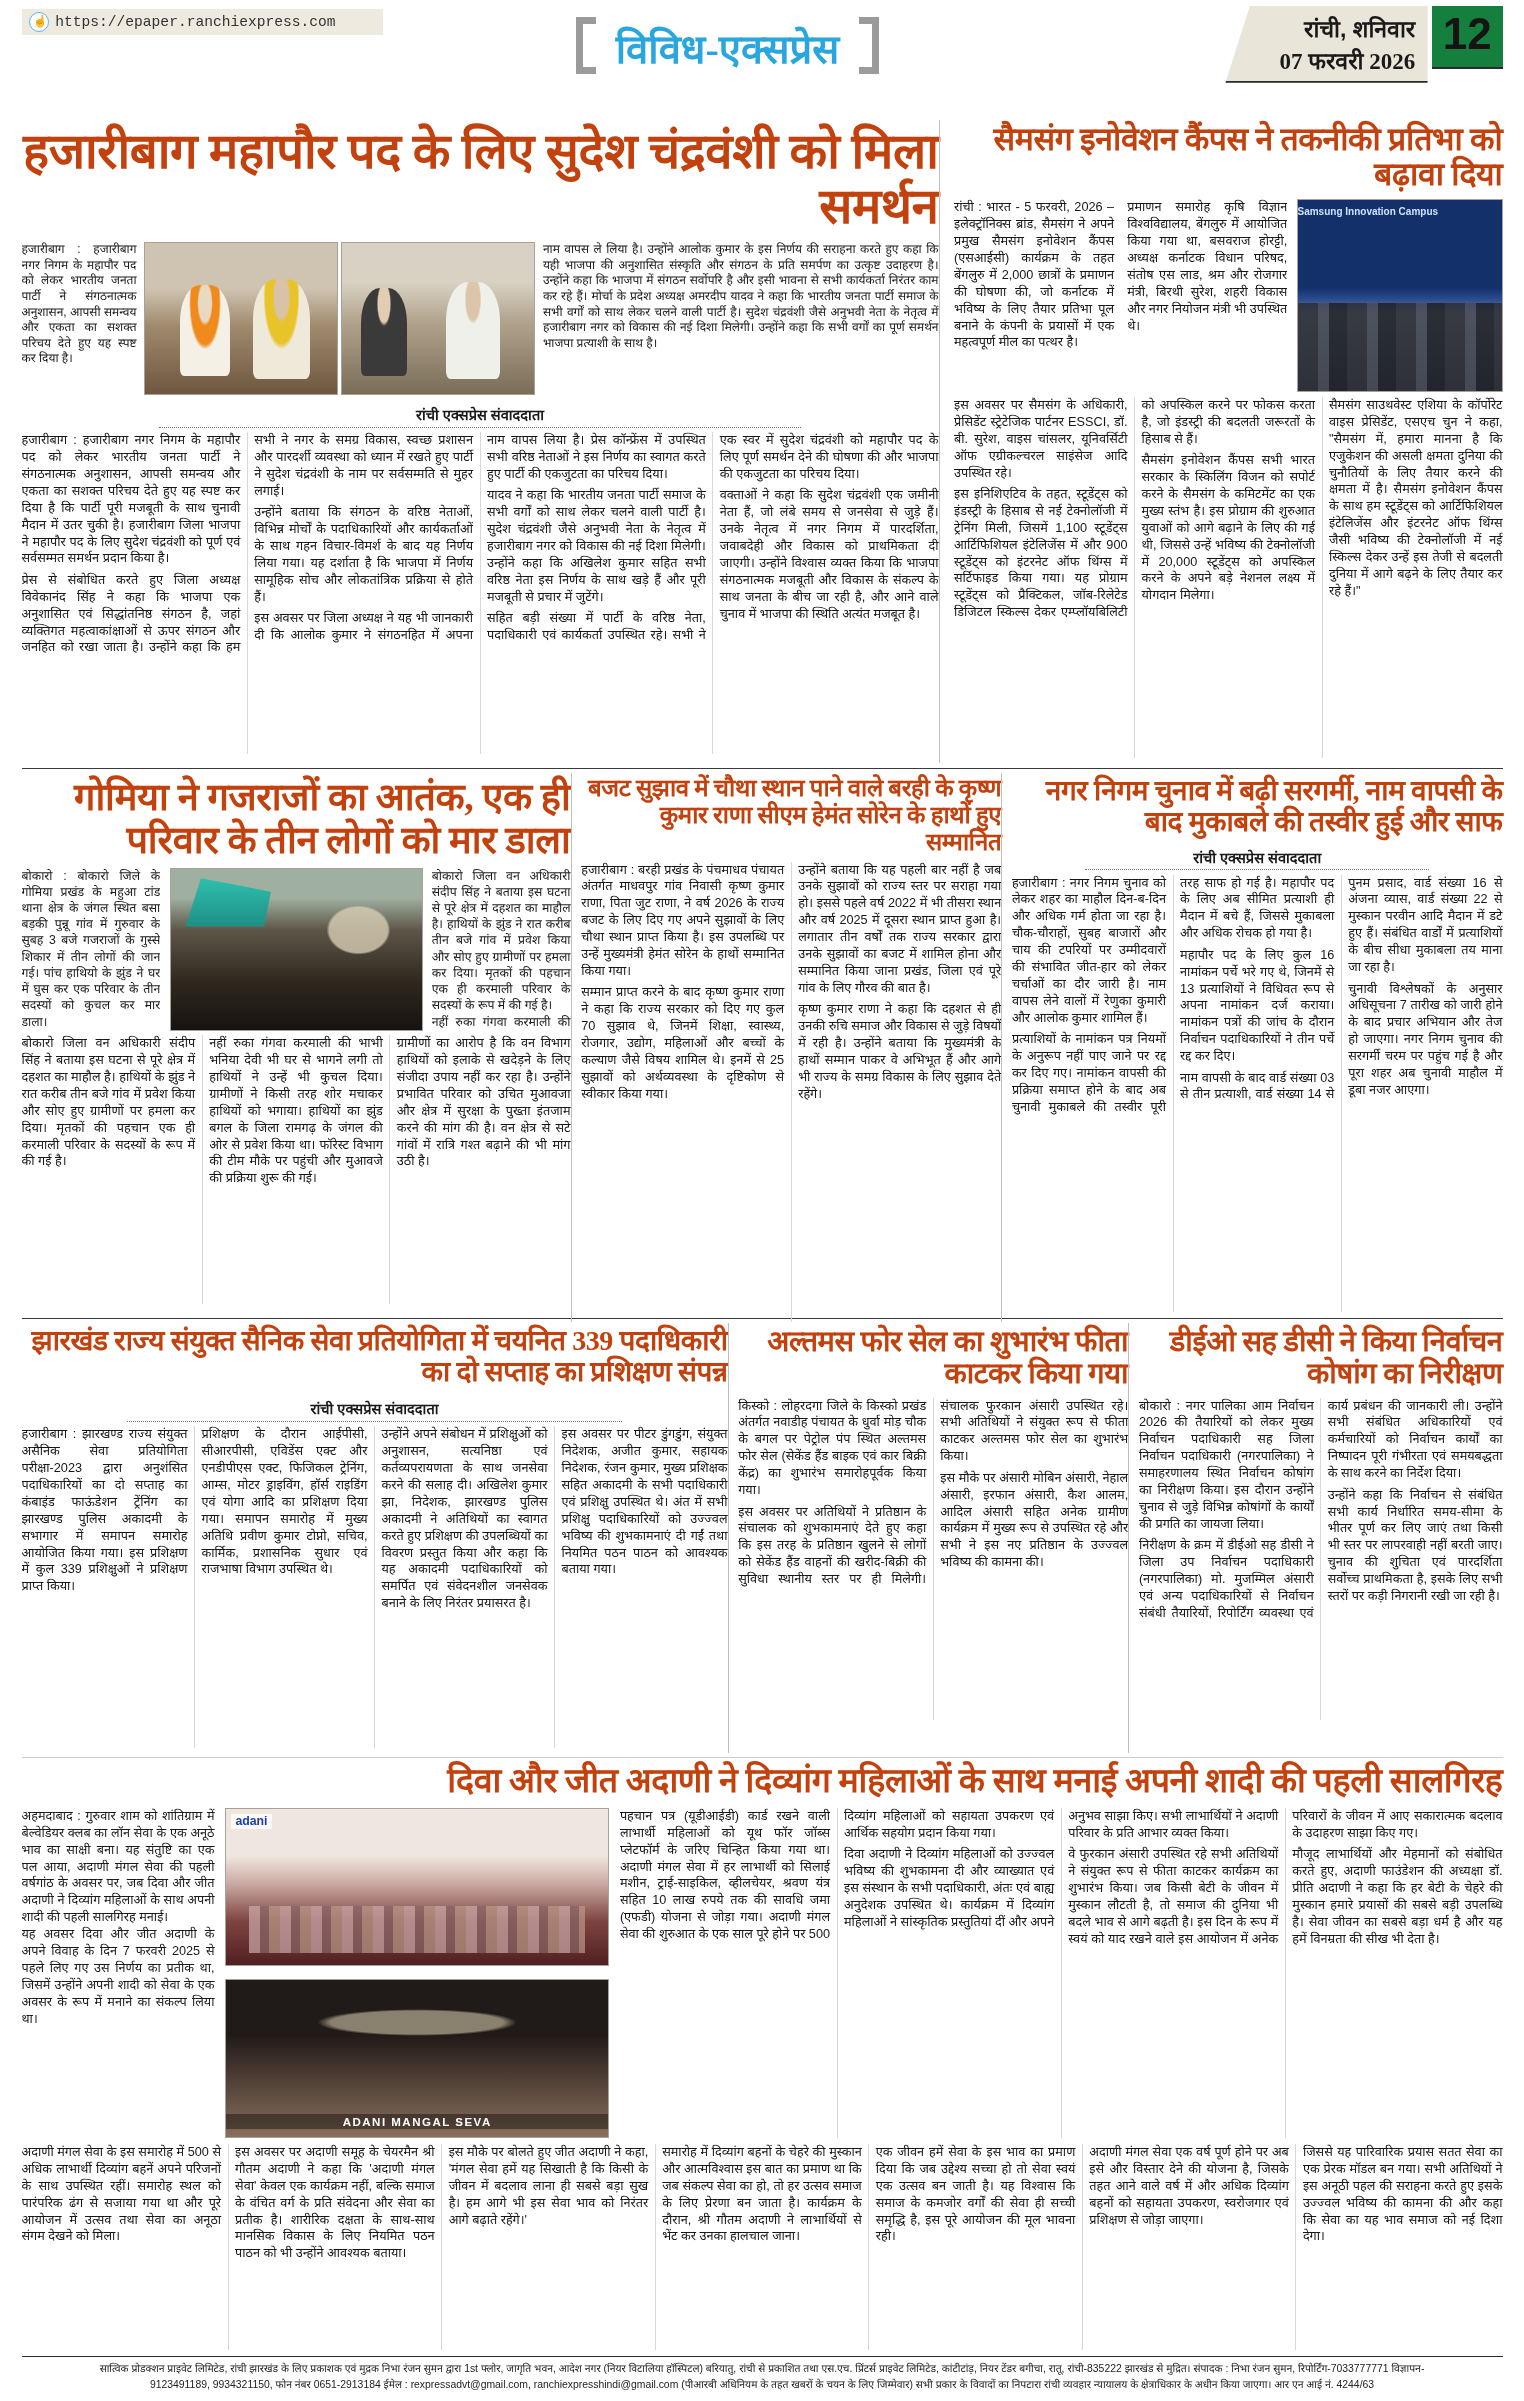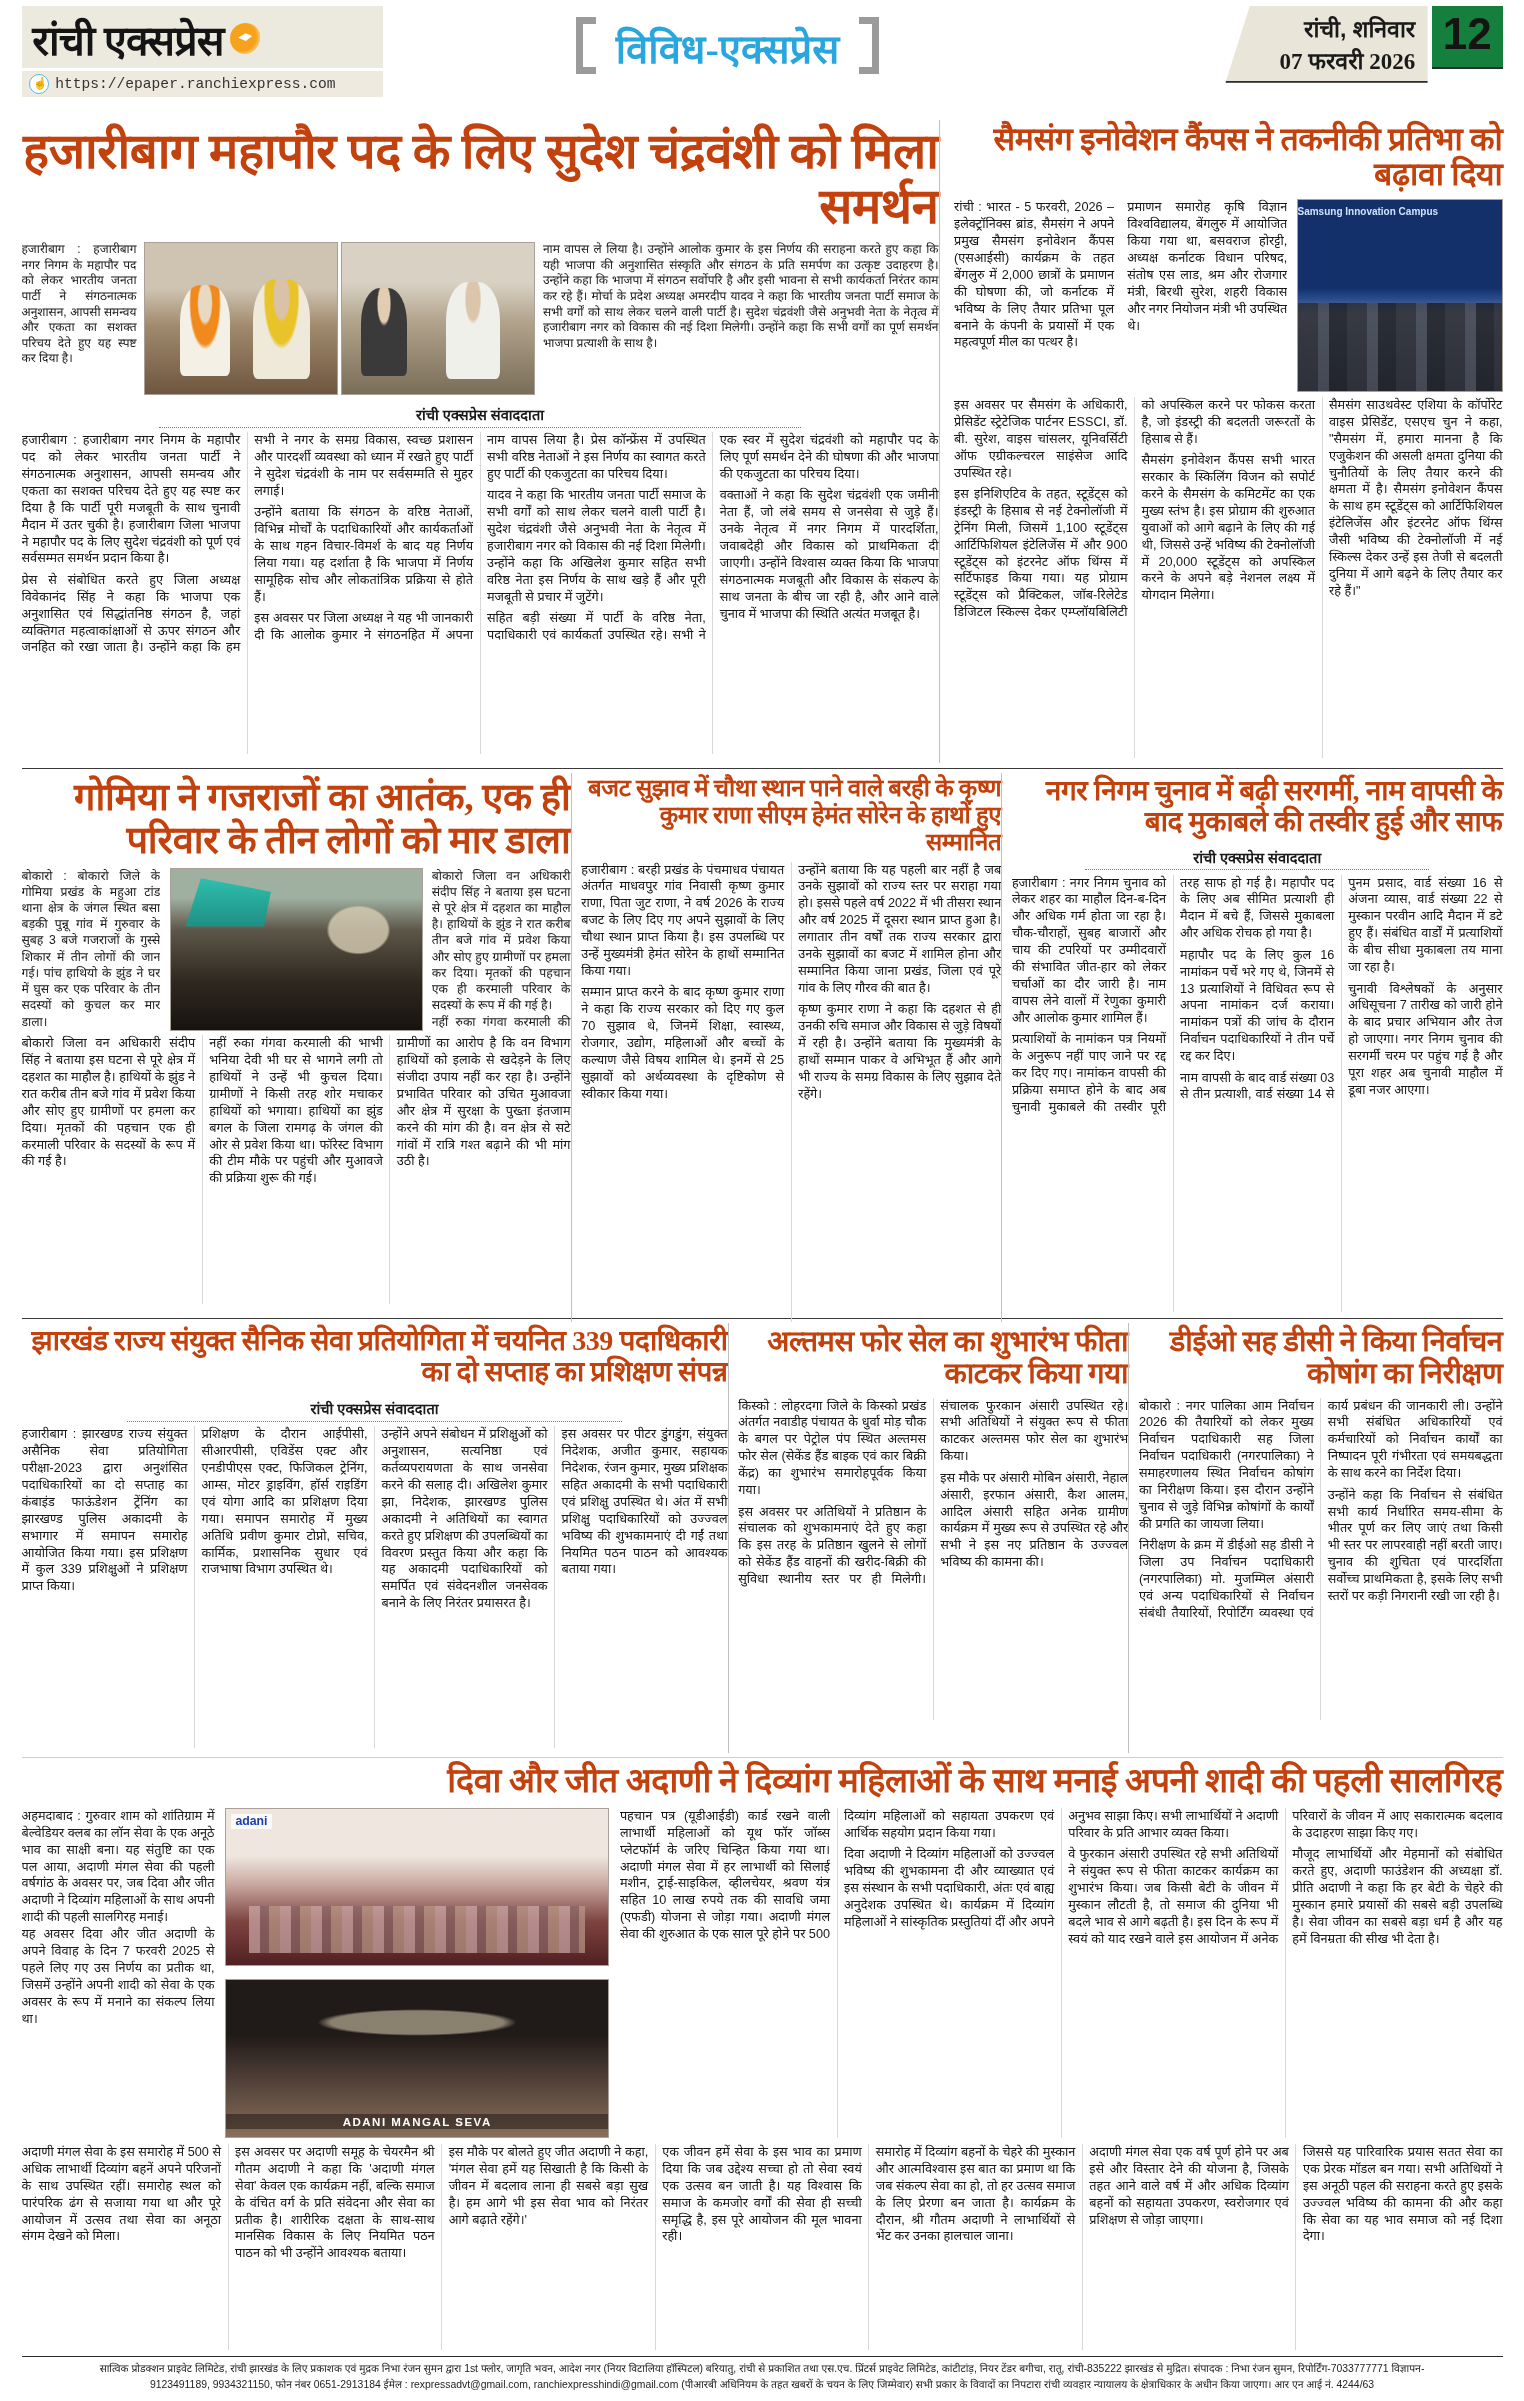--- a/index.html
+++ b/index.html
@@ -108,24 +108,20 @@
   
   .pfooter { border-top:1.5px solid #2c2c2c; margin-top:7.7px; padding-top:3.8px; text-align:center; font-size:10.4px; line-height:1.5; color:#222; }
 </style>
 </head>
 <body>
 
 <div class="page">
 
   <div class="masthead">
     <div class="mh-left">
-      <div class="logo-strip">
-        <span class="logo-text">रांची एक्सप्रेस</span>
-        <span class="bird-icon"></span>
-      </div>
       <div class="url-bar">
         <span class="touch-icon"></span>
         <span class="url-text">https://epaper.ranchiexpress.com</span>
       </div>
     </div>
     <div class="mh-center">
       <span class="bracket l"></span>
       <span class="section-title">विविध-एक्सप्रेस</span>
       <span class="bracket r"></span>
     </div>
@@ -284,22 +280,22 @@
           <p>पहचान पत्र (यूडीआईडी) कार्ड रखने वाली लाभार्थी महिलाओं को यूथ फॉर जॉब्स प्लेटफॉर्म के जरिए चिन्हित किया गया था। अदाणी मंगल सेवा में हर लाभार्थी को सिलाई मशीन, ट्राई-साइकिल, व्हीलचेयर, श्रवण यंत्र सहित 10 लाख रुपये तक की सावधि जमा (एफडी) योजना से जोड़ा गया। अदाणी मंगल सेवा की शुरुआत के एक साल पूरे होने पर 500 दिव्यांग महिलाओं को सहायता उपकरण एवं आर्थिक सहयोग प्रदान किया गया।</p>
           <p>दिवा अदाणी ने दिव्यांग महिलाओं को उज्ज्वल भविष्य की शुभकामना दी और व्याख्यात एवं इस संस्थान के सभी पदाधिकारी, अंतः एवं बाह्य अनुदेशक उपस्थित थे। कार्यक्रम में दिव्यांग महिलाओं ने सांस्कृतिक प्रस्तुतियां दीं और अपने अनुभव साझा किए। सभी लाभार्थियों ने अदाणी परिवार के प्रति आभार व्यक्त किया।</p>
           <p>वे फुरकान अंसारी उपस्थित रहे सभी अतिथियों ने संयुक्त रूप से फीता काटकर कार्यक्रम का शुभारंभ किया। जब किसी बेटी के जीवन में मुस्कान लौटती है, तो समाज की दुनिया भी बदले भाव से आगे बढ़ती है। इस दिन के रूप में स्वयं को याद रखने वाले इस आयोजन में अनेक परिवारों के जीवन में आए सकारात्मक बदलाव के उदाहरण साझा किए गए।</p>
           <p>मौजूद लाभार्थियों और मेहमानों को संबोधित करते हुए, अदाणी फाउंडेशन की अध्यक्षा डॉ. प्रीति अदाणी ने कहा कि हर बेटी के चेहरे की मुस्कान हमारे प्रयासों की सबसे बड़ी उपलब्धि है। सेवा जीवन का सबसे बड़ा धर्म है और यह हमें विनम्रता की सीख भी देता है।</p>
         </div>
     </div>
     <div class="body-cols a9-bottom">
         <p>अदाणी मंगल सेवा के इस समारोह में 500 से अधिक लाभार्थी दिव्यांग बहनें अपने परिजनों के साथ उपस्थित रहीं। समारोह स्थल को पारंपरिक ढंग से सजाया गया था और पूरे आयोजन में उत्सव तथा सेवा का अनूठा संगम देखने को मिला।</p>
         <p>इस अवसर पर अदाणी समूह के चेयरमैन श्री गौतम अदाणी ने कहा कि 'अदाणी मंगल सेवा' केवल एक कार्यक्रम नहीं, बल्कि समाज के वंचित वर्ग के प्रति संवेदना और सेवा का प्रतीक है। शारीरिक दक्षता के साथ-साथ मानसिक विकास के लिए नियमित पठन पाठन को भी उन्होंने आवश्यक बताया।</p>
         <p>इस मौके पर बोलते हुए जीत अदाणी ने कहा, 'मंगल सेवा हमें यह सिखाती है कि किसी के जीवन में बदलाव लाना ही सबसे बड़ा सुख है। हम आगे भी इस सेवा भाव को निरंतर आगे बढ़ाते रहेंगे।'</p>
+        <p>समारोह में दिव्यांग बहनों के चेहरे की मुस्कान और आत्मविश्वास इस बात का प्रमाण था कि जब संकल्प सेवा का हो, तो हर उत्सव समाज के लिए प्रेरणा बन जाता है। कार्यक्रम के दौरान, श्री गौतम अदाणी ने लाभार्थियों से भेंट कर उनका हालचाल जाना।</p>
         <p>एक जीवन हमें सेवा के इस भाव का प्रमाण दिया कि जब उद्देश्य सच्चा हो तो सेवा स्वयं एक उत्सव बन जाती है। यह विश्वास कि समाज के कमजोर वर्गों की सेवा ही सच्ची समृद्धि है, इस पूरे आयोजन की मूल भावना रही।</p>
-        <p>समारोह में दिव्यांग बहनों के चेहरे की मुस्कान और आत्मविश्वास इस बात का प्रमाण था कि जब संकल्प सेवा का हो, तो हर उत्सव समाज के लिए प्रेरणा बन जाता है। कार्यक्रम के दौरान, श्री गौतम अदाणी ने लाभार्थियों से भेंट कर उनका हालचाल जाना।</p>
         <p>अदाणी मंगल सेवा एक वर्ष पूर्ण होने पर अब इसे और विस्तार देने की योजना है, जिसके तहत आने वाले वर्ष में और अधिक दिव्यांग बहनों को सहायता उपकरण, स्वरोजगार एवं प्रशिक्षण से जोड़ा जाएगा।</p>
         <p>जिससे यह पारिवारिक प्रयास सतत सेवा का एक प्रेरक मॉडल बन गया। सभी अतिथियों ने इस अनूठी पहल की सराहना करते हुए इसके उज्ज्वल भविष्य की कामना की और कहा कि सेवा का यह भाव समाज को नई दिशा देगा।</p>
       </div>
   </div>
 
   <div class="pfooter">
     <div>सात्विक प्रोडक्शन प्राइवेट लिमिटेड, रांची झारखंड के लिए प्रकाशक एवं मुद्रक निभा रंजन सुमन द्वारा 1st फ्लोर, जागृति भवन, आदेश नगर (नियर विटालिया हॉस्पिटल) बरियातु, रांची से प्रकाशित तथा एस.एच. प्रिंटर्स प्राइवेट लिमिटेड, कांटीटांड़, नियर टेंडर बगीचा, रातू, रांची-835222 झारखंड से मुद्रित। संपादक : निभा रंजन सुमन, रिपोर्टिंग-7033777771 विज्ञापन-</div>
     <div>9123491189, 9934321150, फोन नंबर 0651-2913184 ईमेल : rexpressadvt@gmail.com, ranchiexpresshindi@gmail.com (पीआरबी अधिनियम के तहत खबरों के चयन के लिए जिम्मेवार) सभी प्रकार के विवादों का निपटारा रांची व्यवहार न्यायालय के क्षेत्राधिकार के अधीन किया जाएगा। आर एन आई नं. 4244/63</div>
   </div>
 

